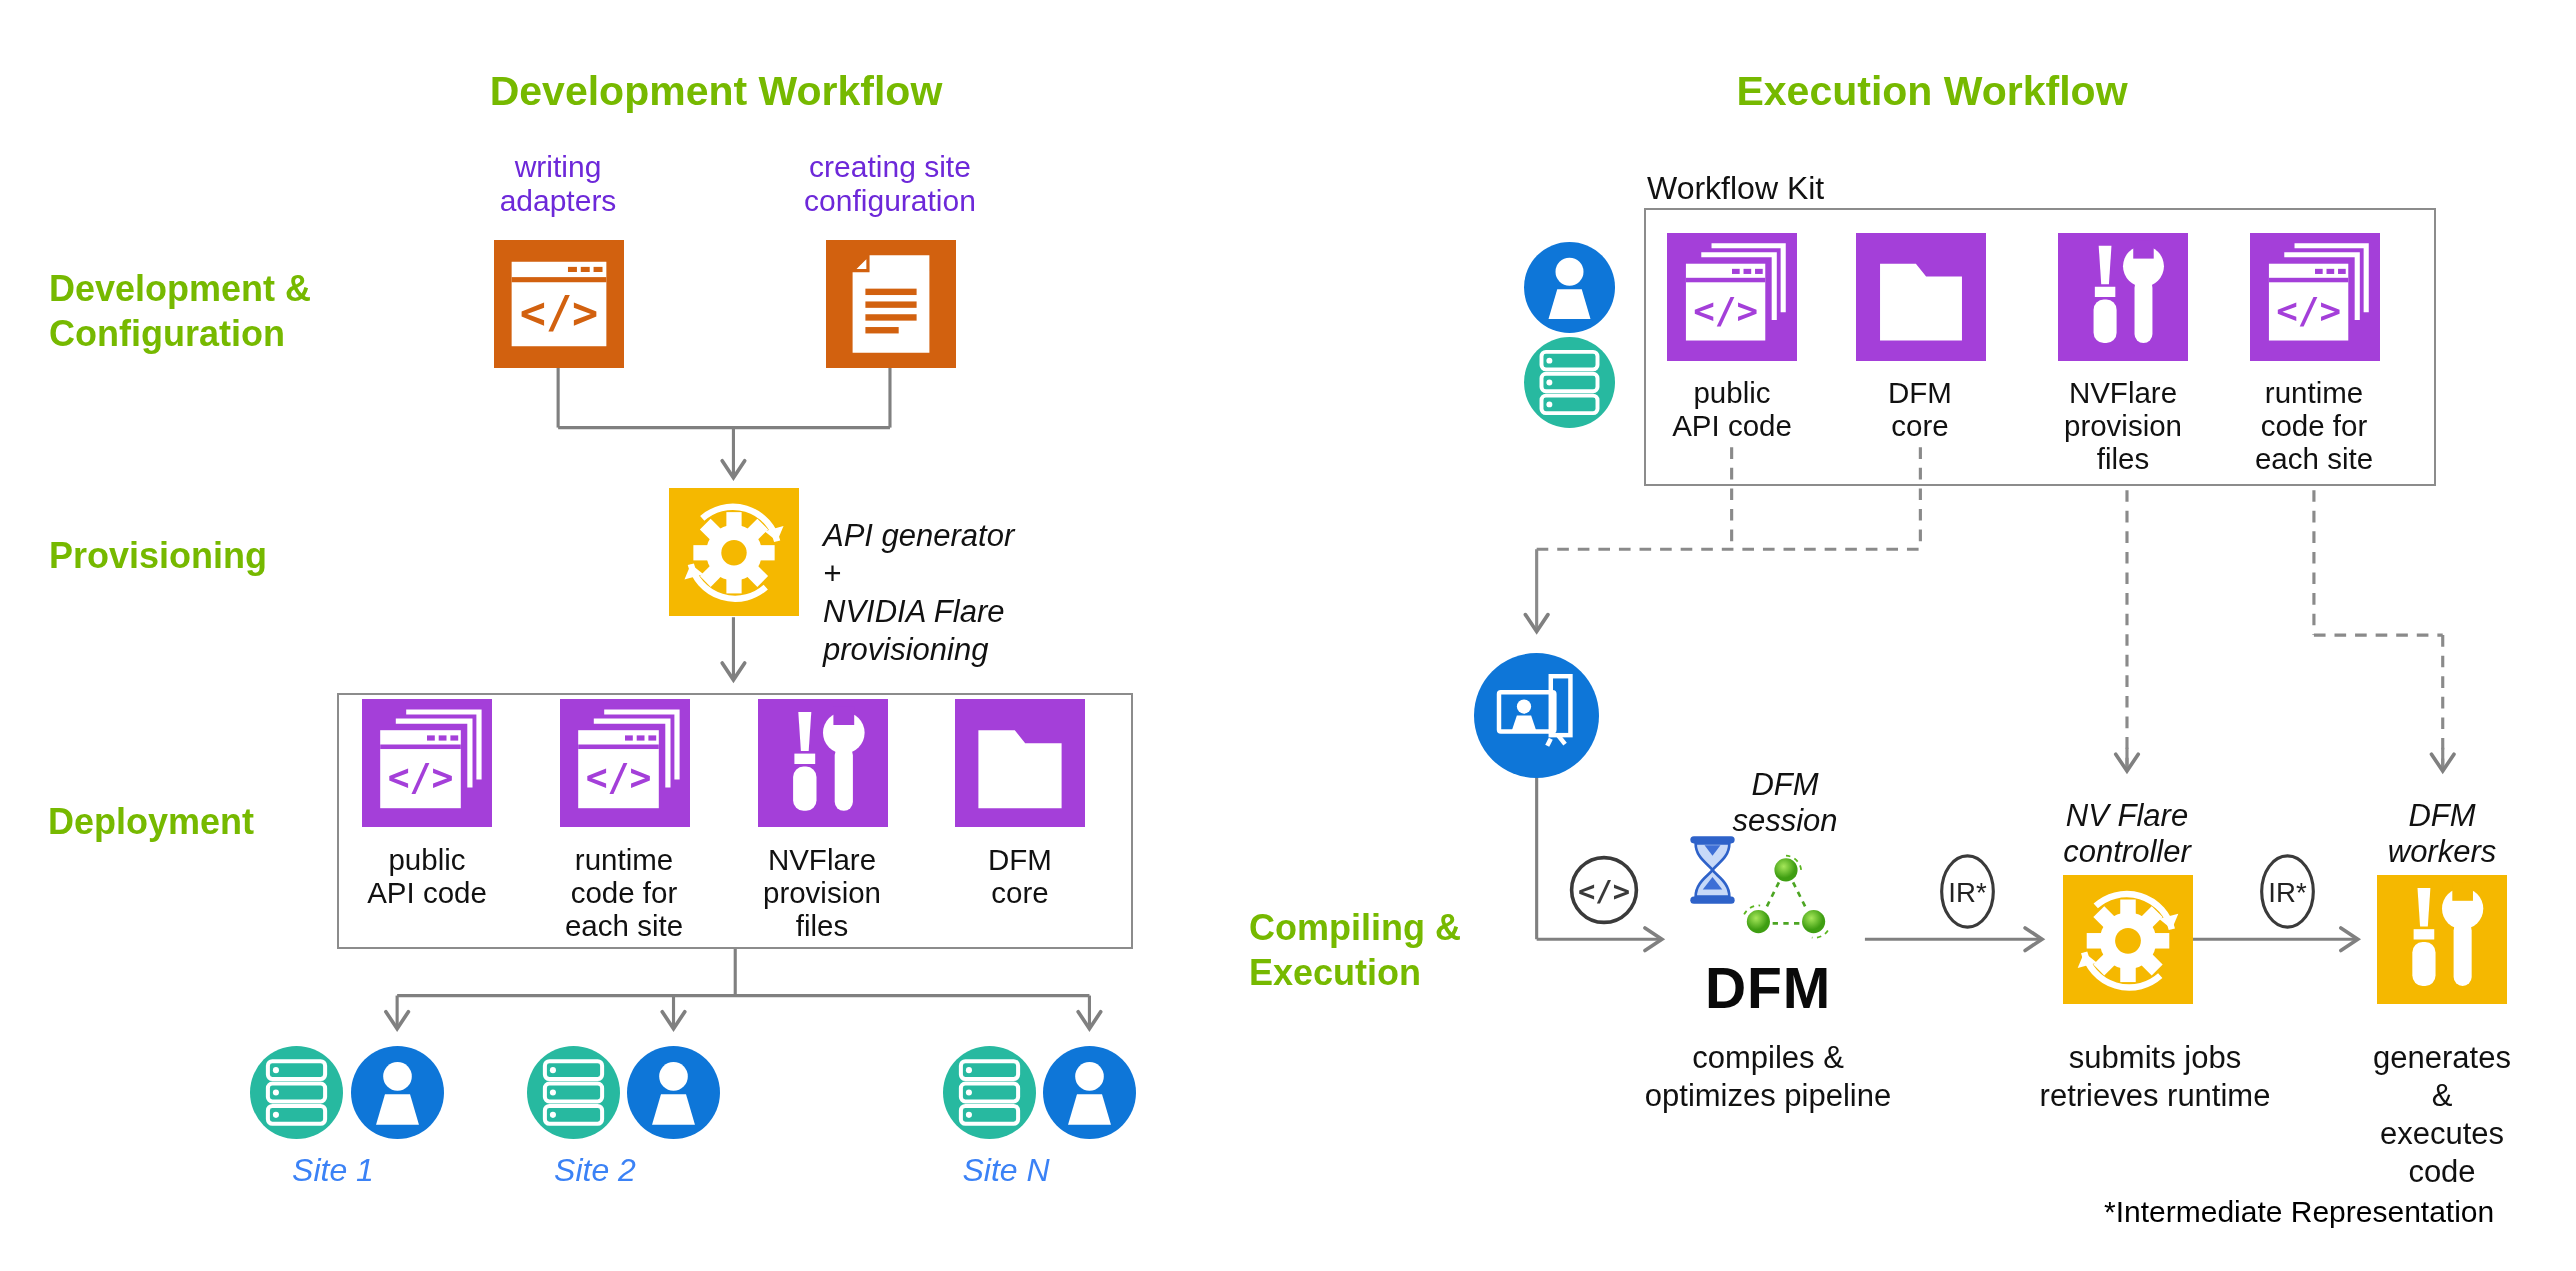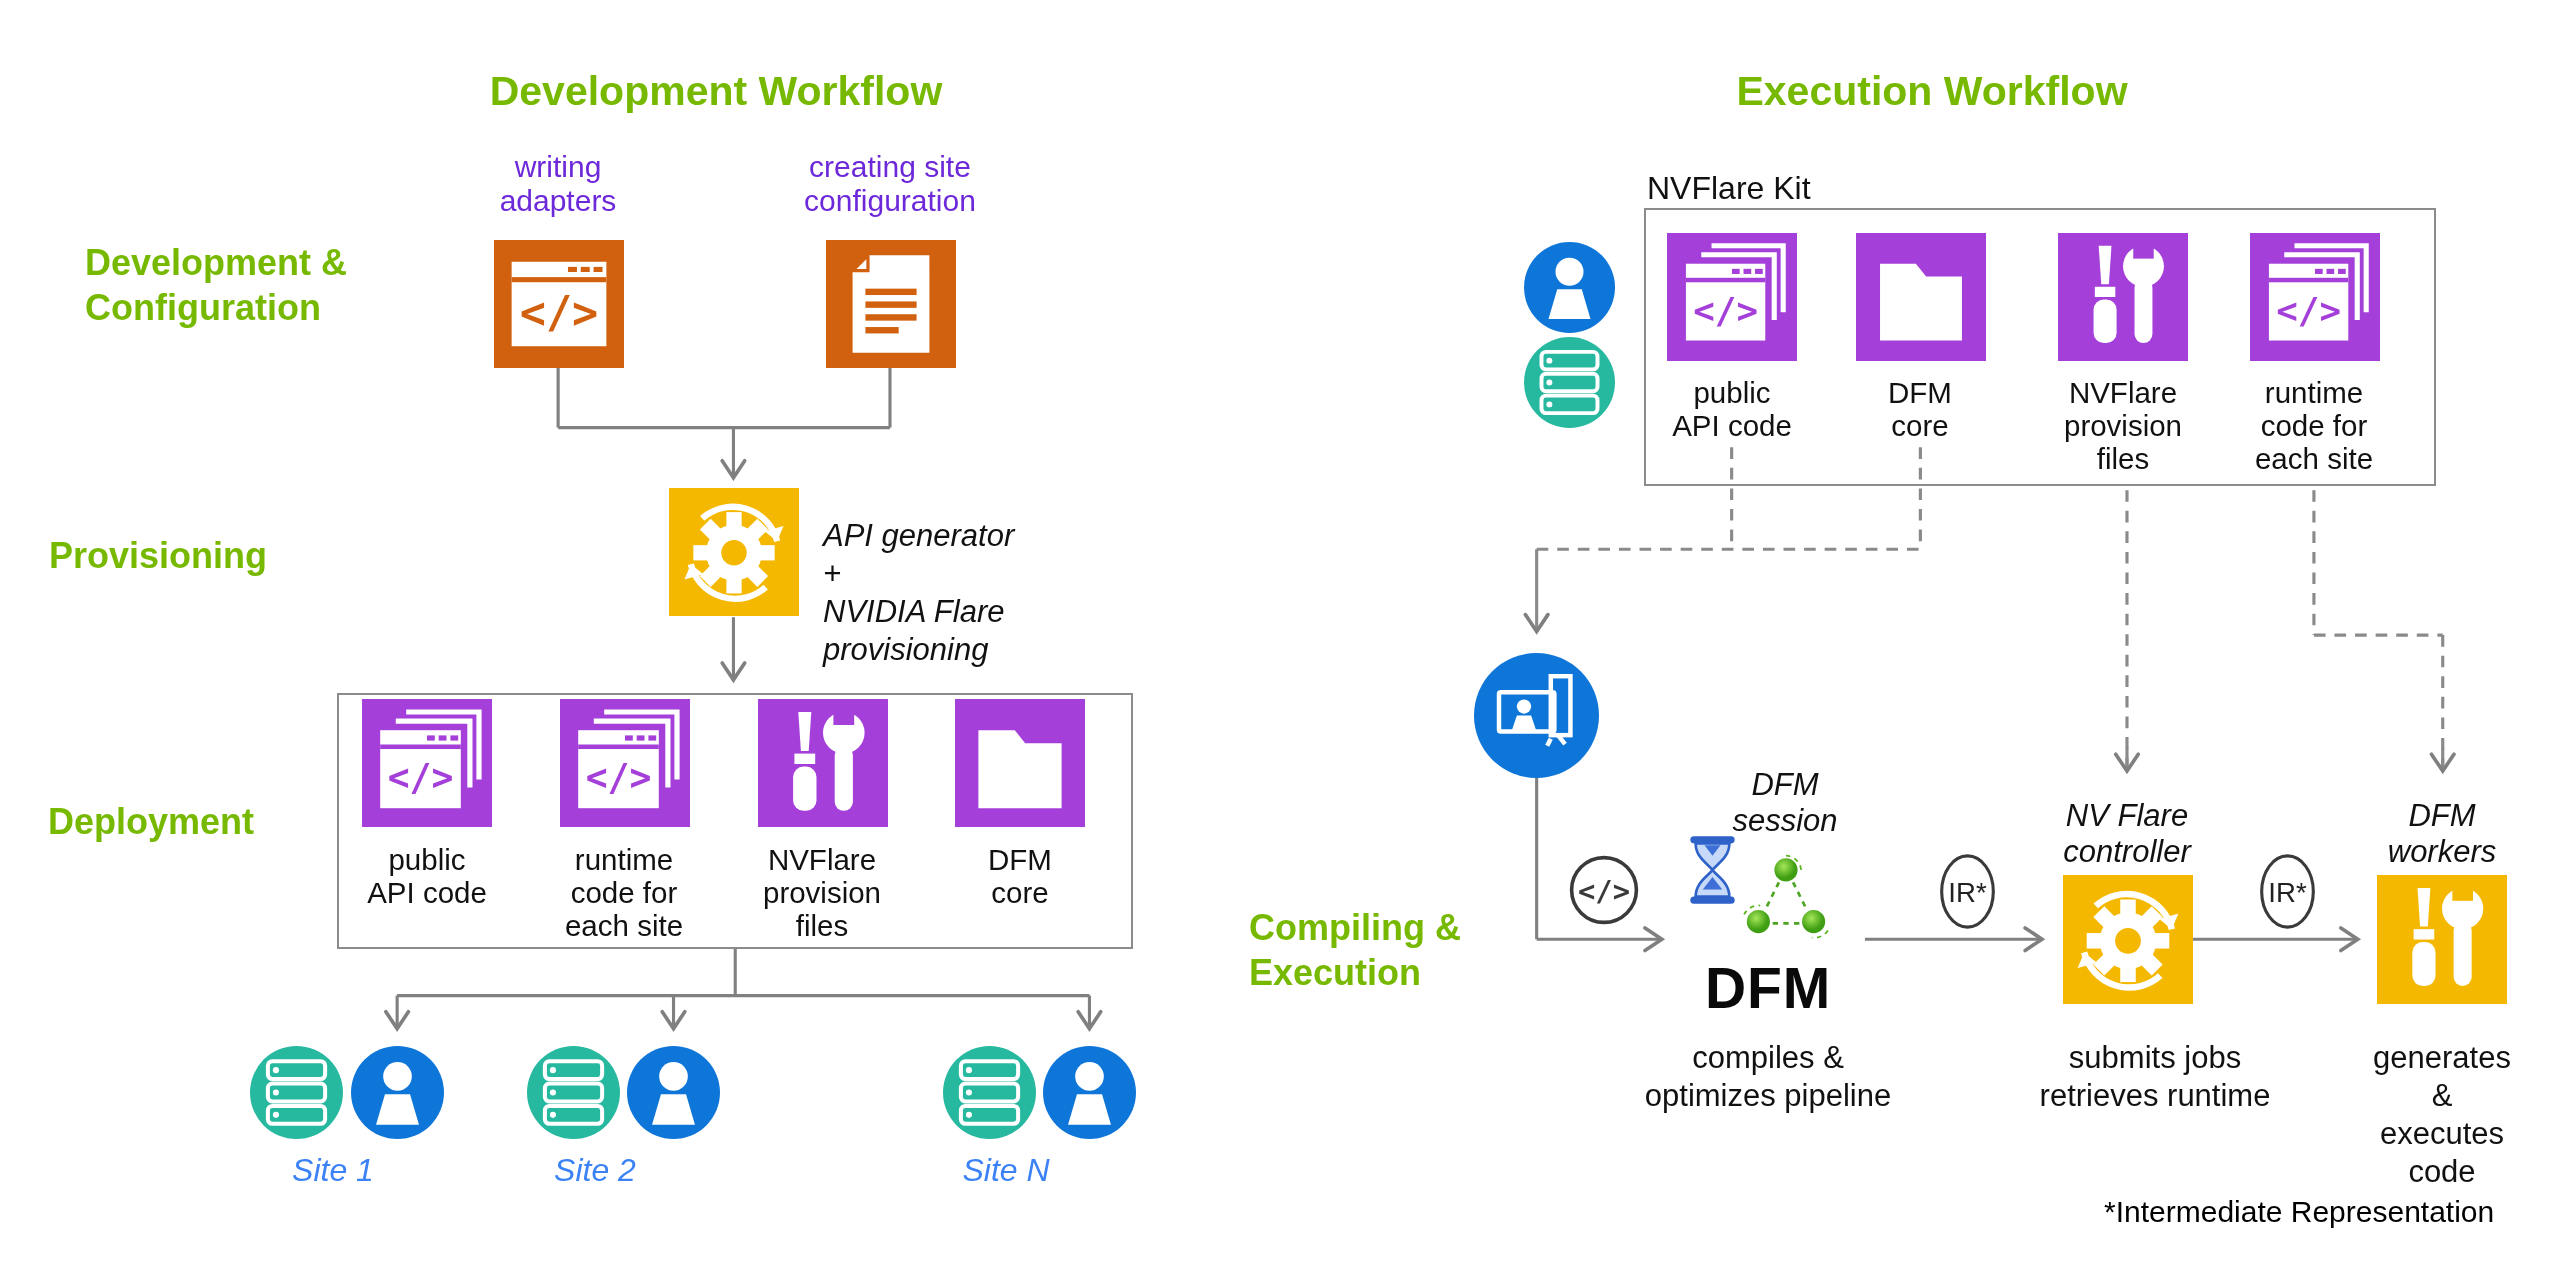--- a/index.html
+++ b/index.html
@@ -65,21 +65,21 @@
       <path d="M1718 614 V706" marker-end="url(#ah)"></path>
       <path d="M2378 836 V862" marker-end="url(#ah)"></path>
       <path d="M2731 836 V862" marker-end="url(#ah)"></path>
     </g>
   </svg>
 
   <div>
 
     <div class="abs ctr title" style="left:716px;top:38px;">Development Workflow</div>
 
-    <div class="abs stage-label" style="left:49px;top:240px;margin-left:36px;">
+    <div class="abs stage-label" style="left:49px;top:266px;">
       <div>Development &amp;</div>
       <div>Configuration</div>
     </div>
     <div class="abs stage-label" style="left:49px;top:533px;">Provisioning</div>
     <div class="abs stage-label" style="left:36px;top:799px;margin-left:12px;">Deployment</div>
 
     <div class="abs ctr lbl-lg" style="left:558px;top:150px;">
       <div>writing</div>
       <div>adapters</div>
     </div>
@@ -265,21 +265,21 @@
       <circle cx="52" cy="34" r="16" fill="#fff"></circle>
       <path d="M28 88 L38 54 H66 L76 88 Z" fill="#fff"></path>
     </svg>
     <div class="abs ctr site-label" style="left:1006px;top:1152px;">Site N</div>
   </div>
 
   <div>
 
     <div class="abs ctr title" style="left:1932px;top:38px;">Execution Workflow</div>
 
-    <div class="abs" style="left:1647px;top:170px;font-size:32px;">NVFlare Kit</div>
+    <div class="abs" style="left:1647px;top:170px;font-size:32px;">Workflow Kit</div>
 
     <div class="box" style="left:1644px;top:208px;width:788px;height:274px;"></div>
 
     <svg class="abs" style="left:1524px;top:242px;" width="91" height="91" viewBox="0 0 104 104">
       <circle cx="52" cy="52" r="52" style="fill:var(--blue)"></circle>
       <circle cx="52" cy="34" r="16" fill="#fff"></circle>
       <path d="M28 88 L38 54 H66 L76 88 Z" fill="#fff"></path>
     </svg>
     <svg class="abs" style="left:1524px;top:337px;" width="91" height="91" viewBox="0 0 104 104">
       <circle cx="52" cy="52" r="52" style="fill:var(--teal)"></circle>

